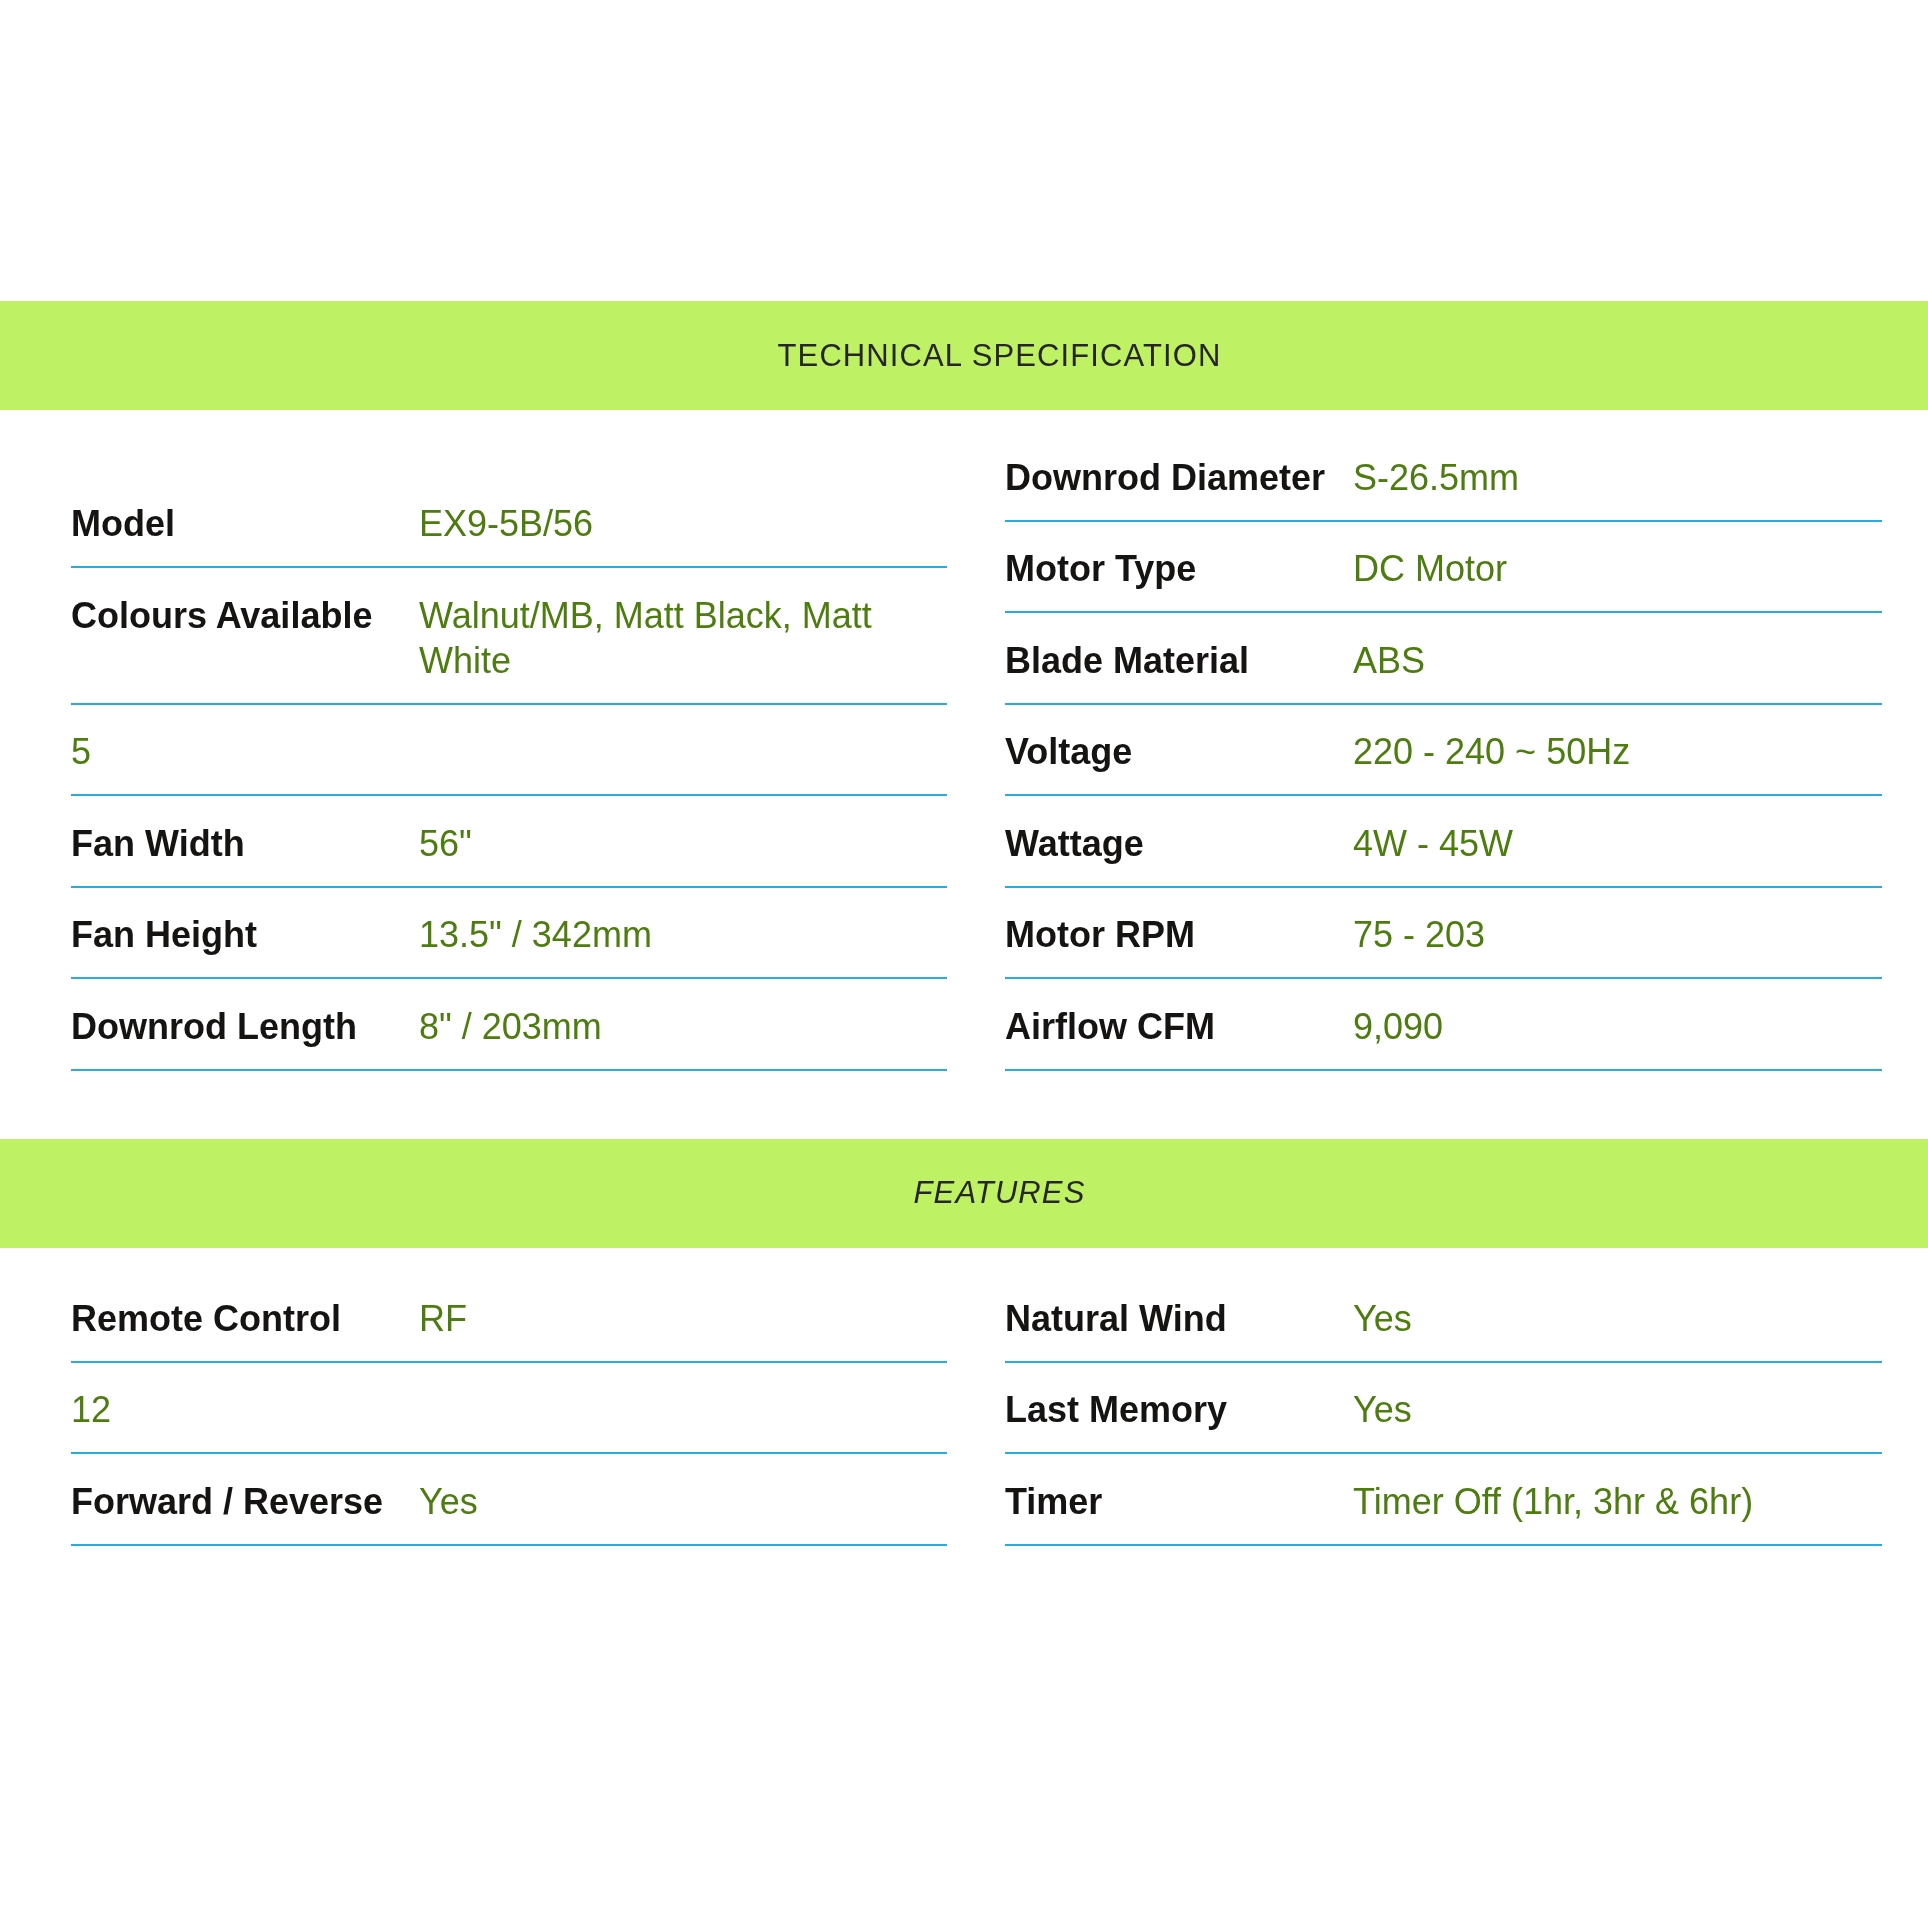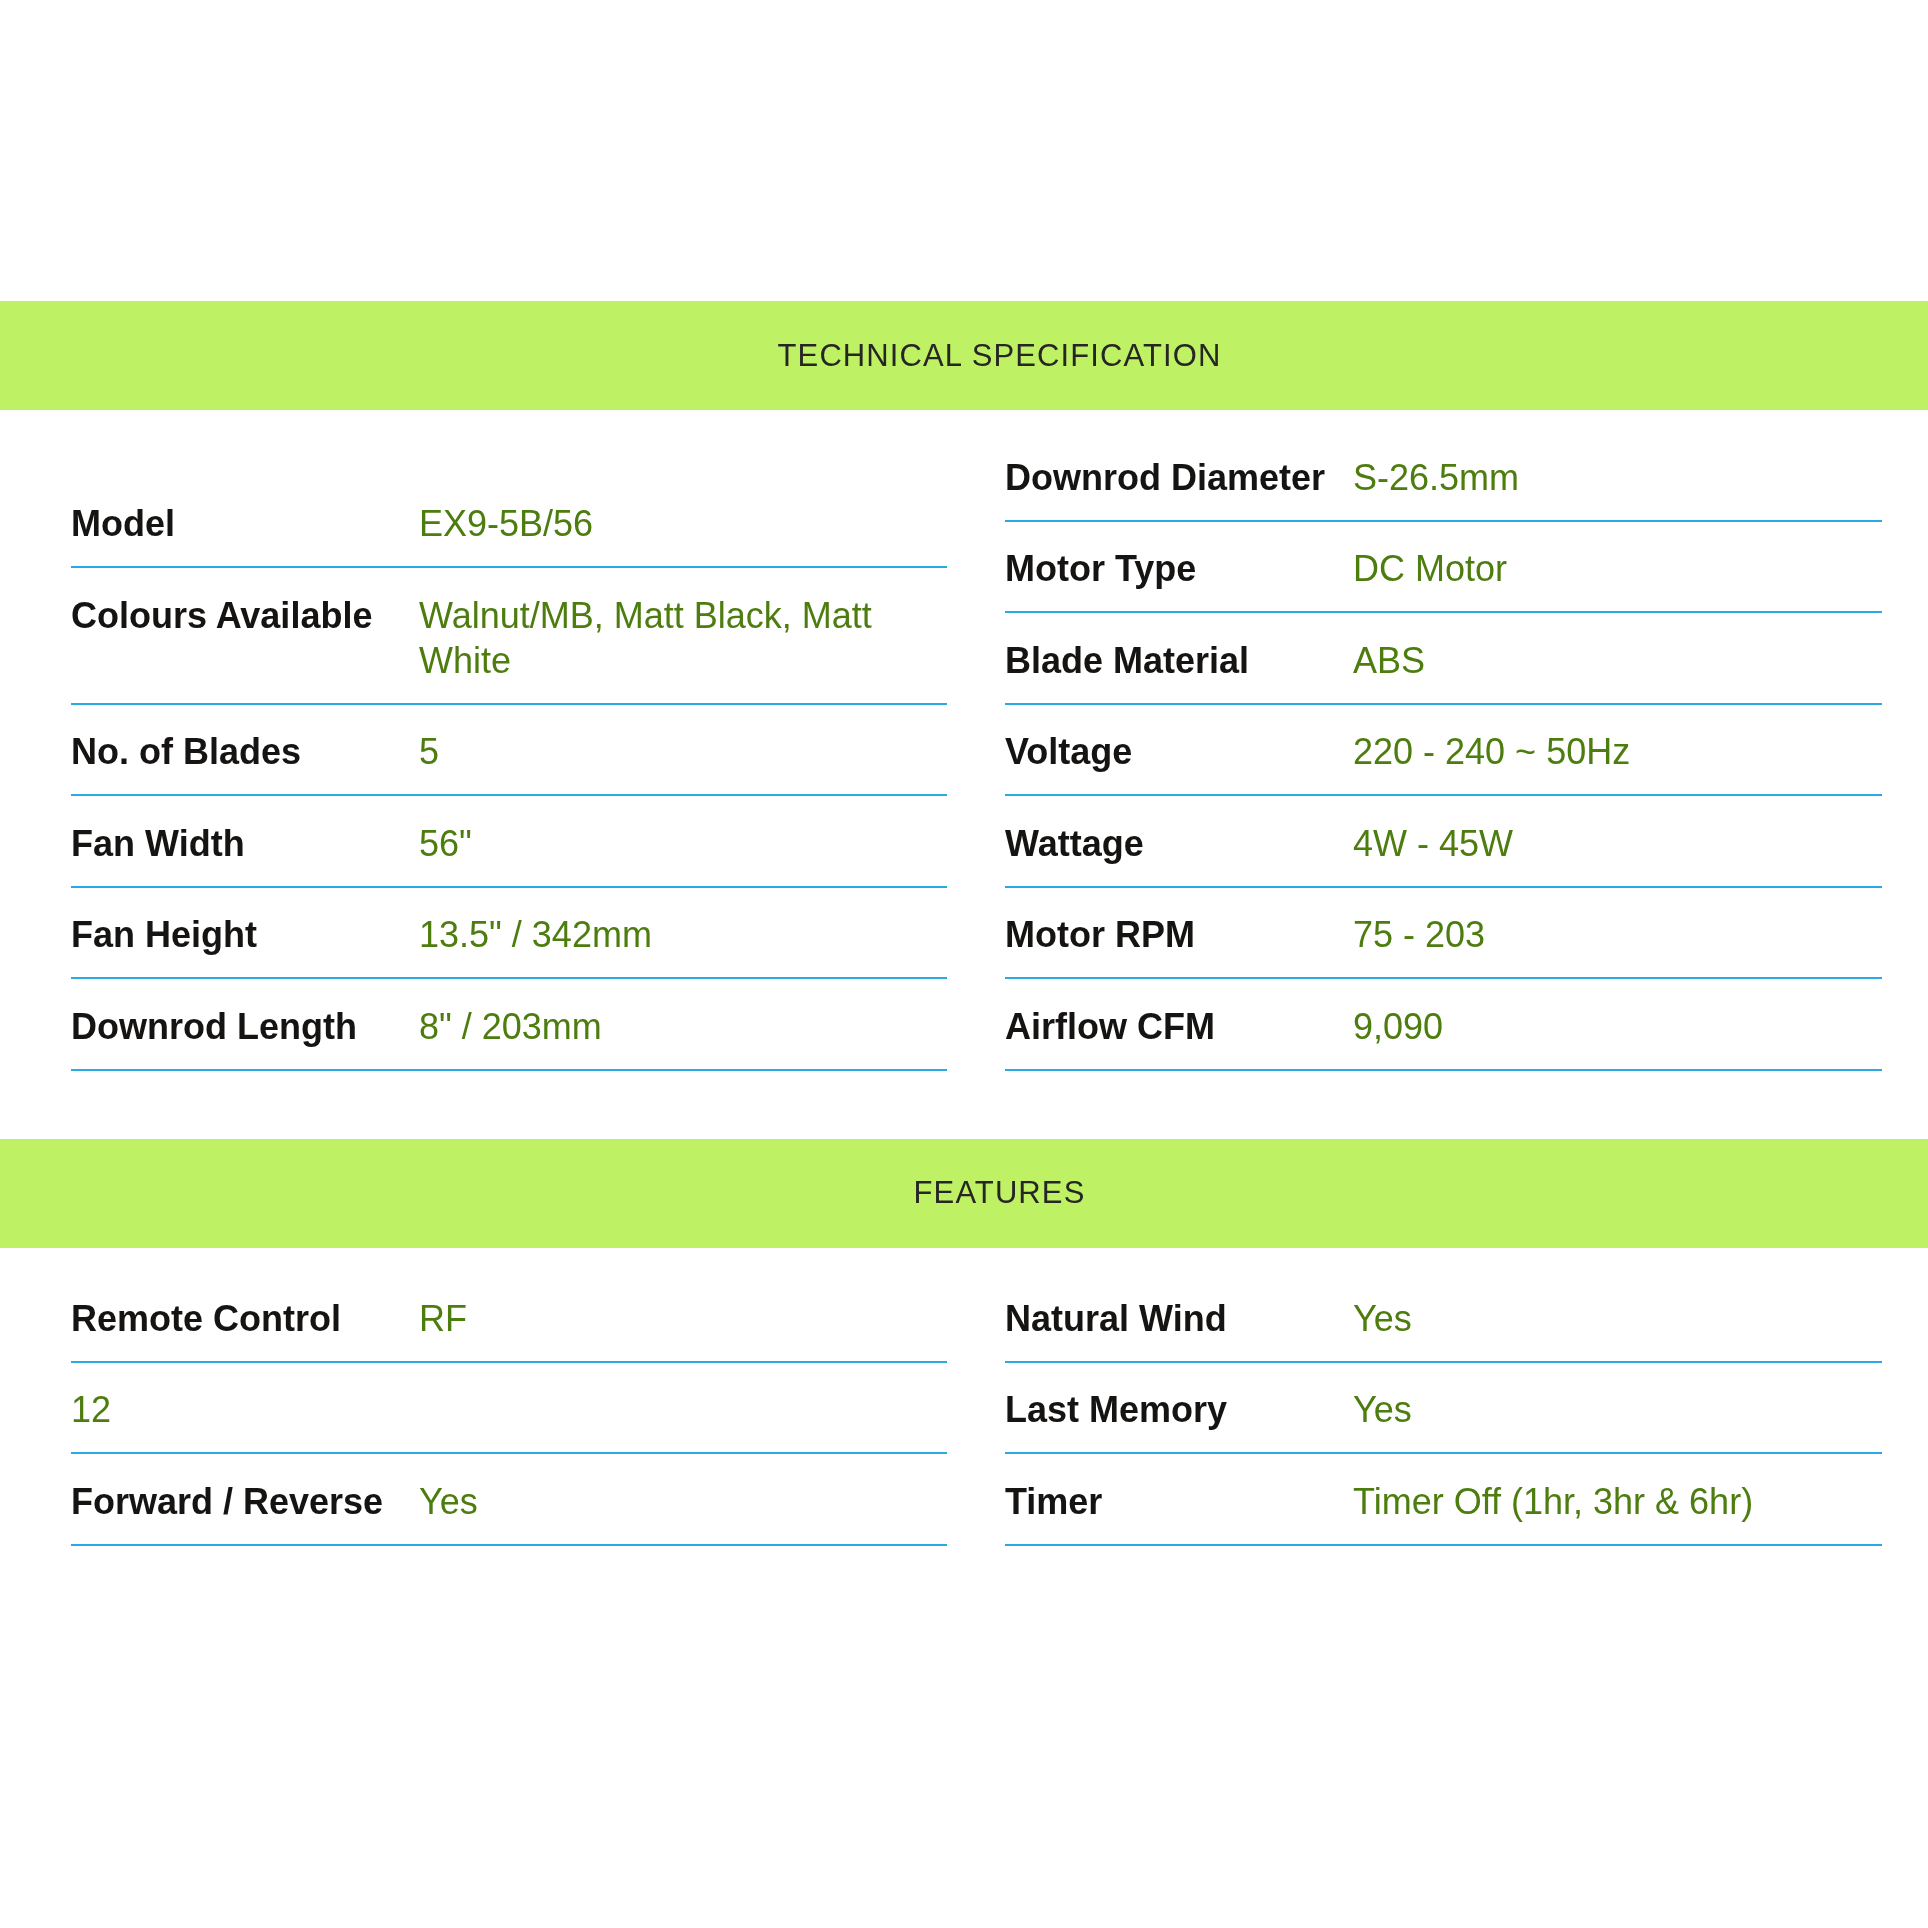--- a/index.html
+++ b/index.html
@@ -13,21 +13,21 @@
   }
   .section-bar {
     width: 1928px;
     height: 109px;
     background: #bef264;
     display: flex;
     align-items: center;
     justify-content: center;
   }
   .bar-technical { margin-top: 301px; }
-  .bar-features  { margin-top: 68px; }
+  .bar-features  { margin-top: 68px; font-style: italic; }
   .section-title {
     margin-left: 71px;
     font-size: 31px;
     font-weight: 400;
     letter-spacing: 1.1px;
     color: #282625;
   }
   .tables {
     display: flex;
     align-items: flex-end;
@@ -71,21 +71,20 @@
     <div class="col">
         <div class="spec-row">
           <div class="spec-label">Model</div>
           <div class="spec-value">EX9-5B/56</div>
         </div>
         <div class="spec-row">
           <div class="spec-label">Colours Available</div>
           <div class="spec-value">Walnut/MB, Matt Black, Matt White</div>
         </div>
         <div class="spec-row">
-          <div class="spec-label">No. of Blades</div>
           <div class="spec-value">5</div>
         </div>
         <div class="spec-row">
           <div class="spec-label">Fan Width</div>
           <div class="spec-value">56"</div>
         </div>
         <div class="spec-row">
           <div class="spec-label">Fan Height</div>
           <div class="spec-value">13.5" / 342mm</div>
         </div>

